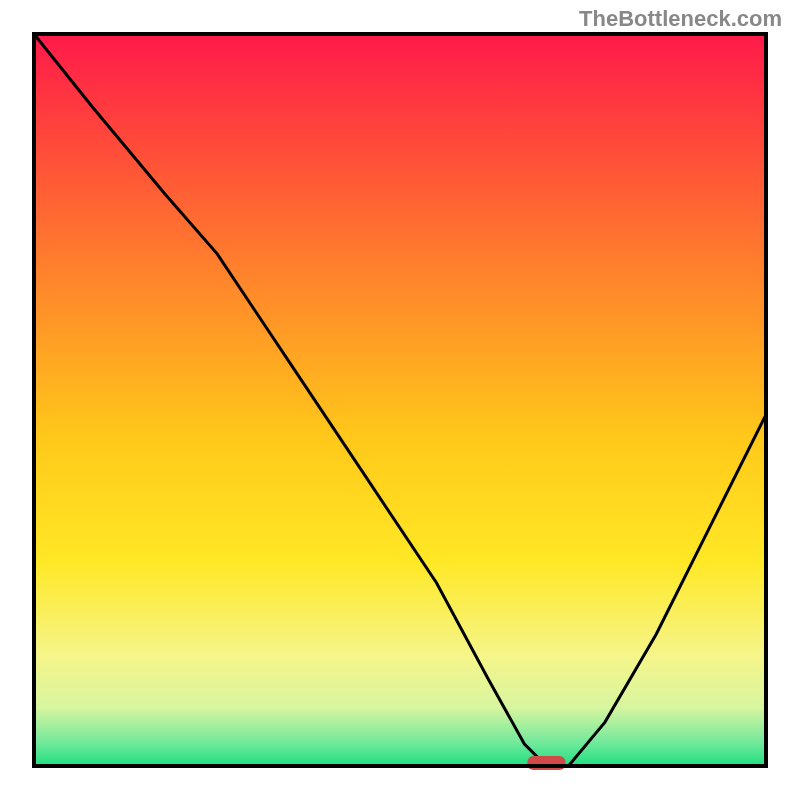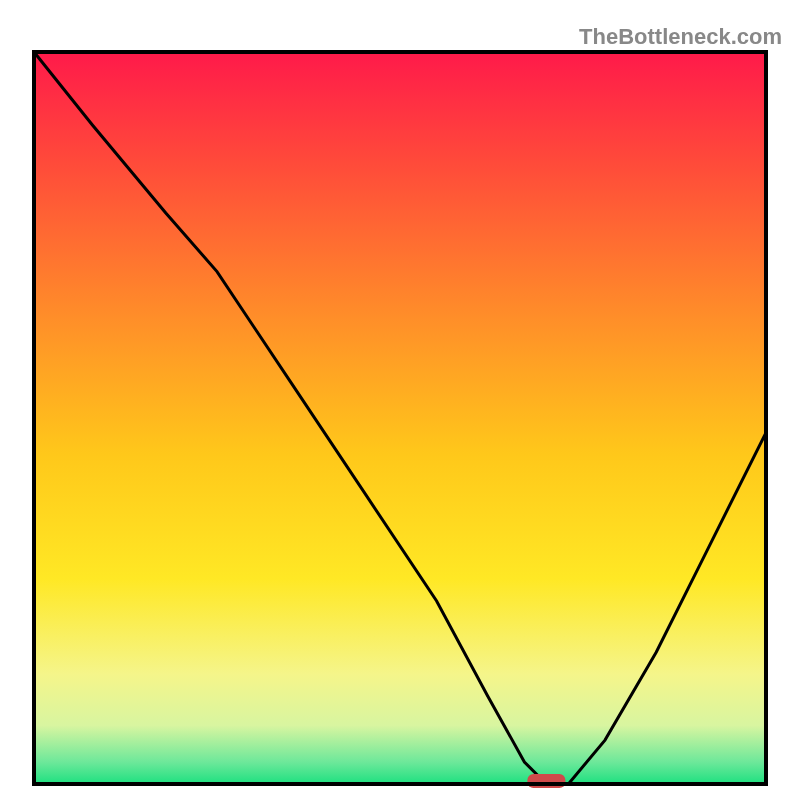--- a/index.html
+++ b/index.html
@@ -7,21 +7,20 @@
     padding: 0;
     width: 800px;
     height: 800px;
     background: #ffffff;
     font-family: Arial, sans-serif;
   }
   .container {
     position: relative;
     width: 800px;
     height: 640px;
-    margin-top: 18px;
   }
   .watermark {
     position: absolute;
     top: 6px;
     right: 18px;
     font-size: 22px;
     font-weight: bold;
     color: #888888;
     z-index: 10;
     font-family: Arial, sans-serif;

